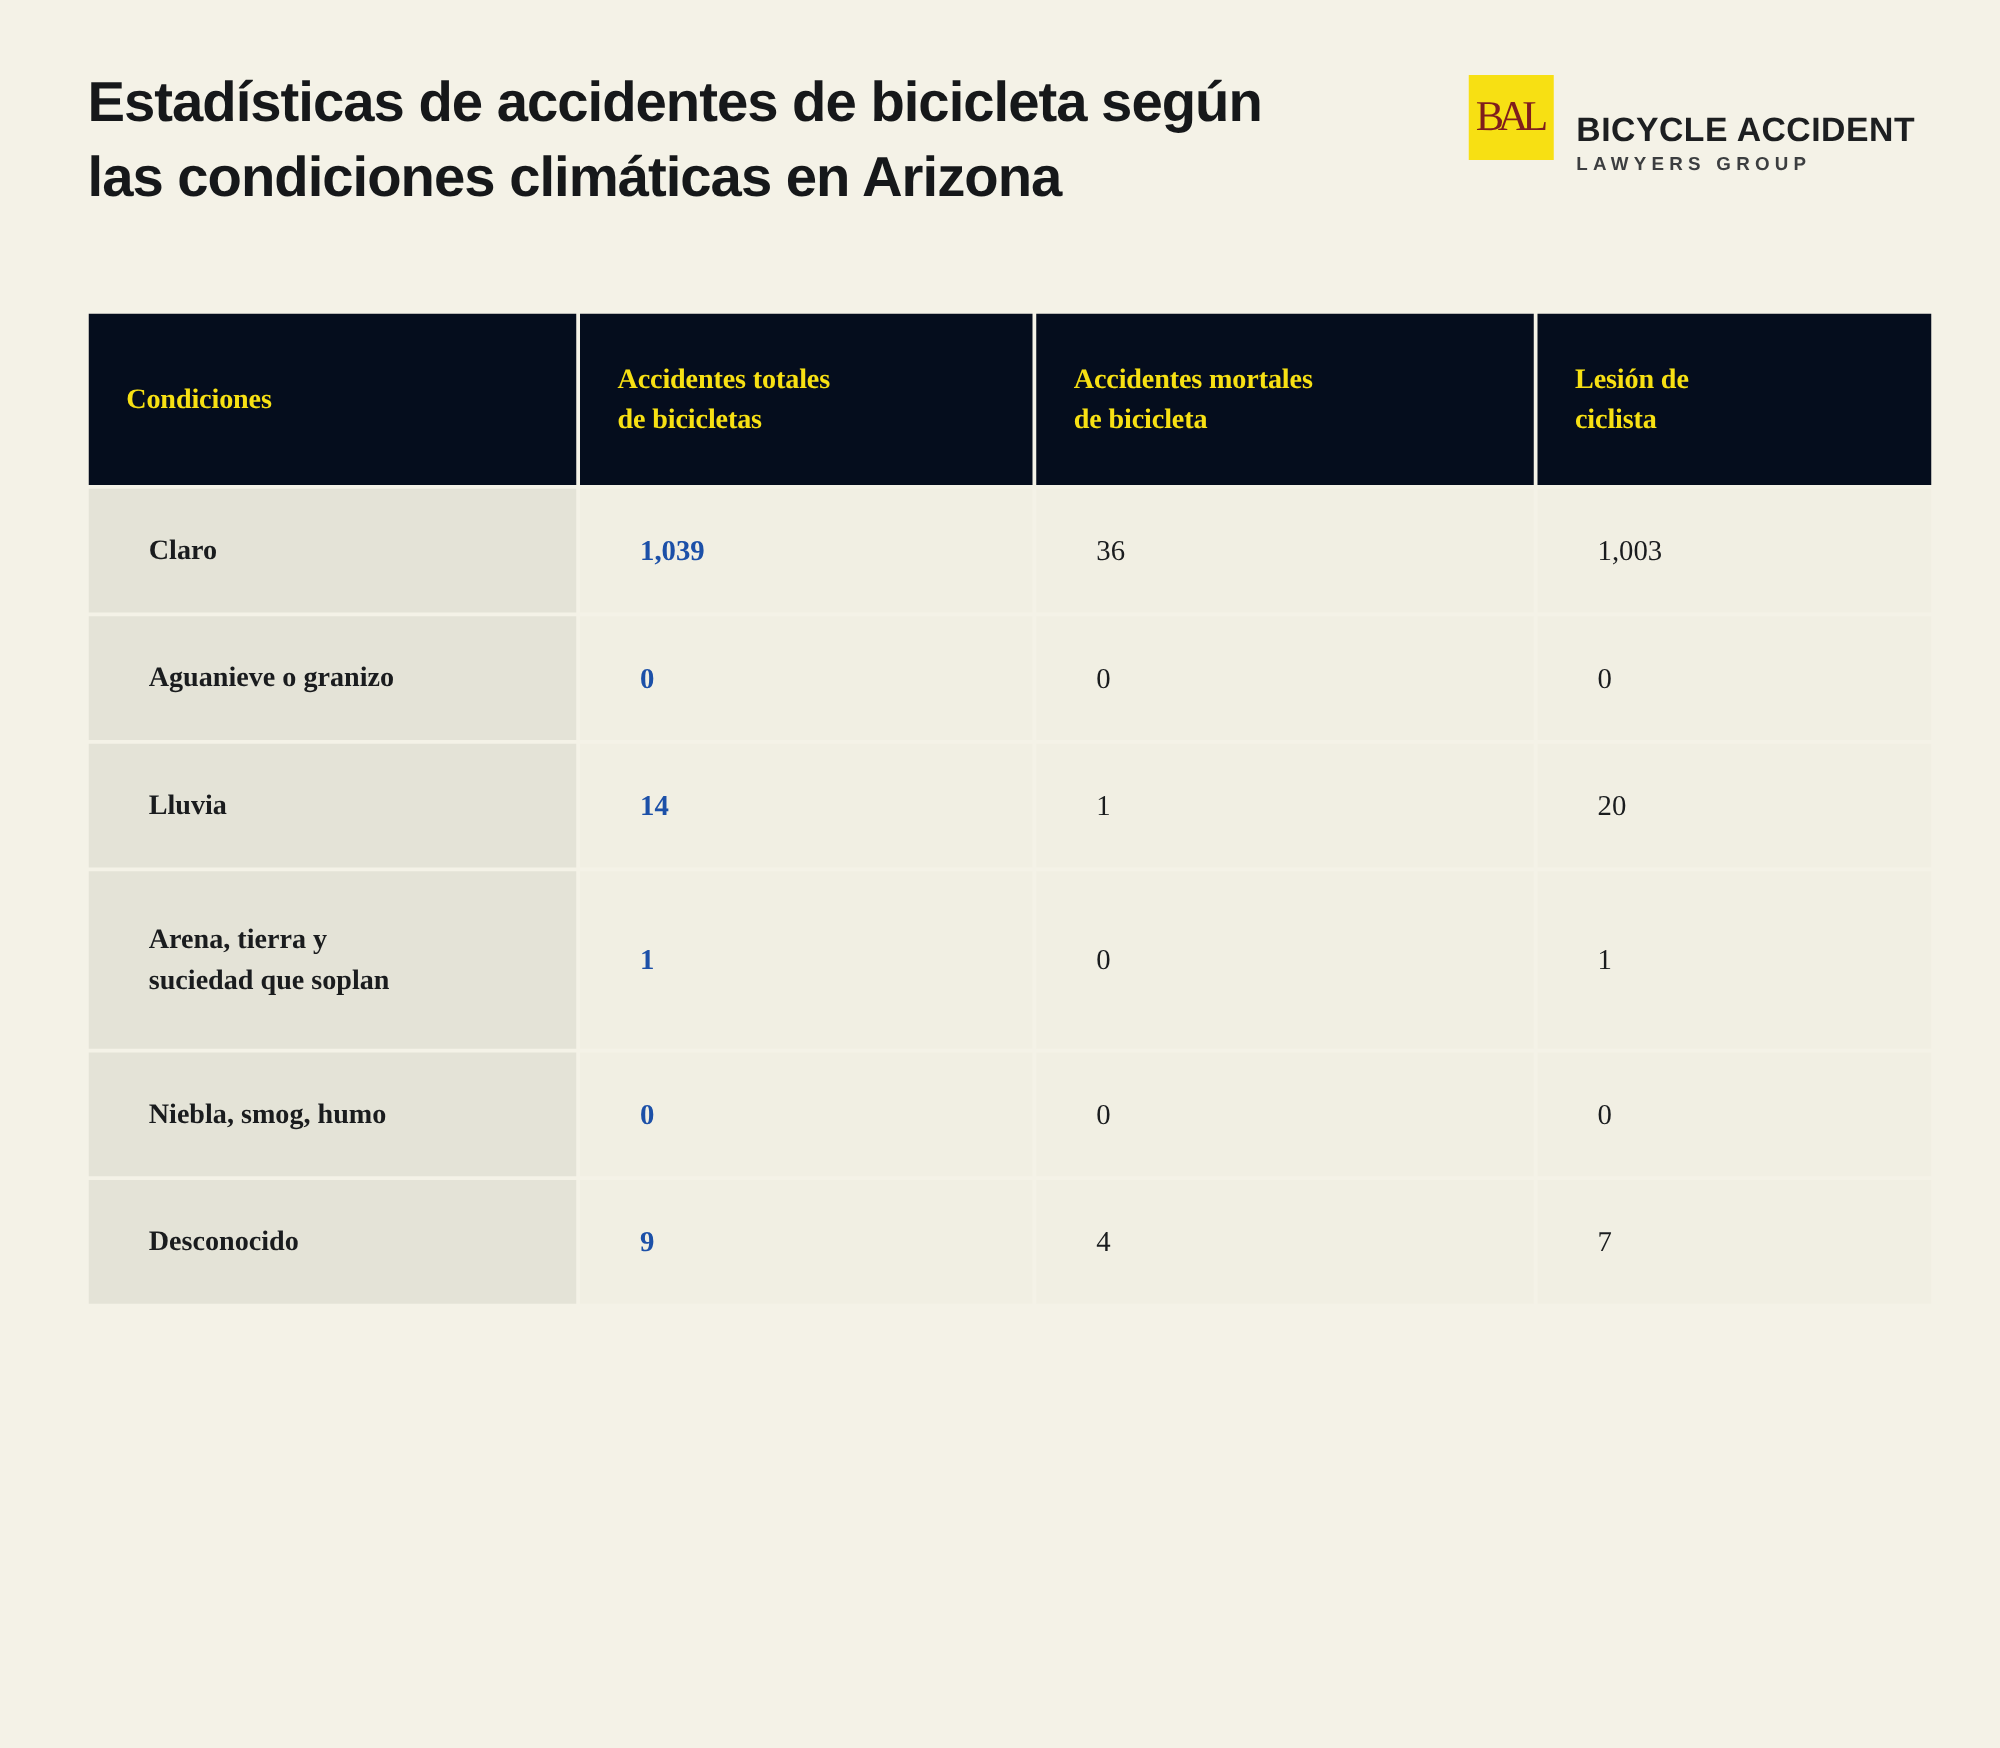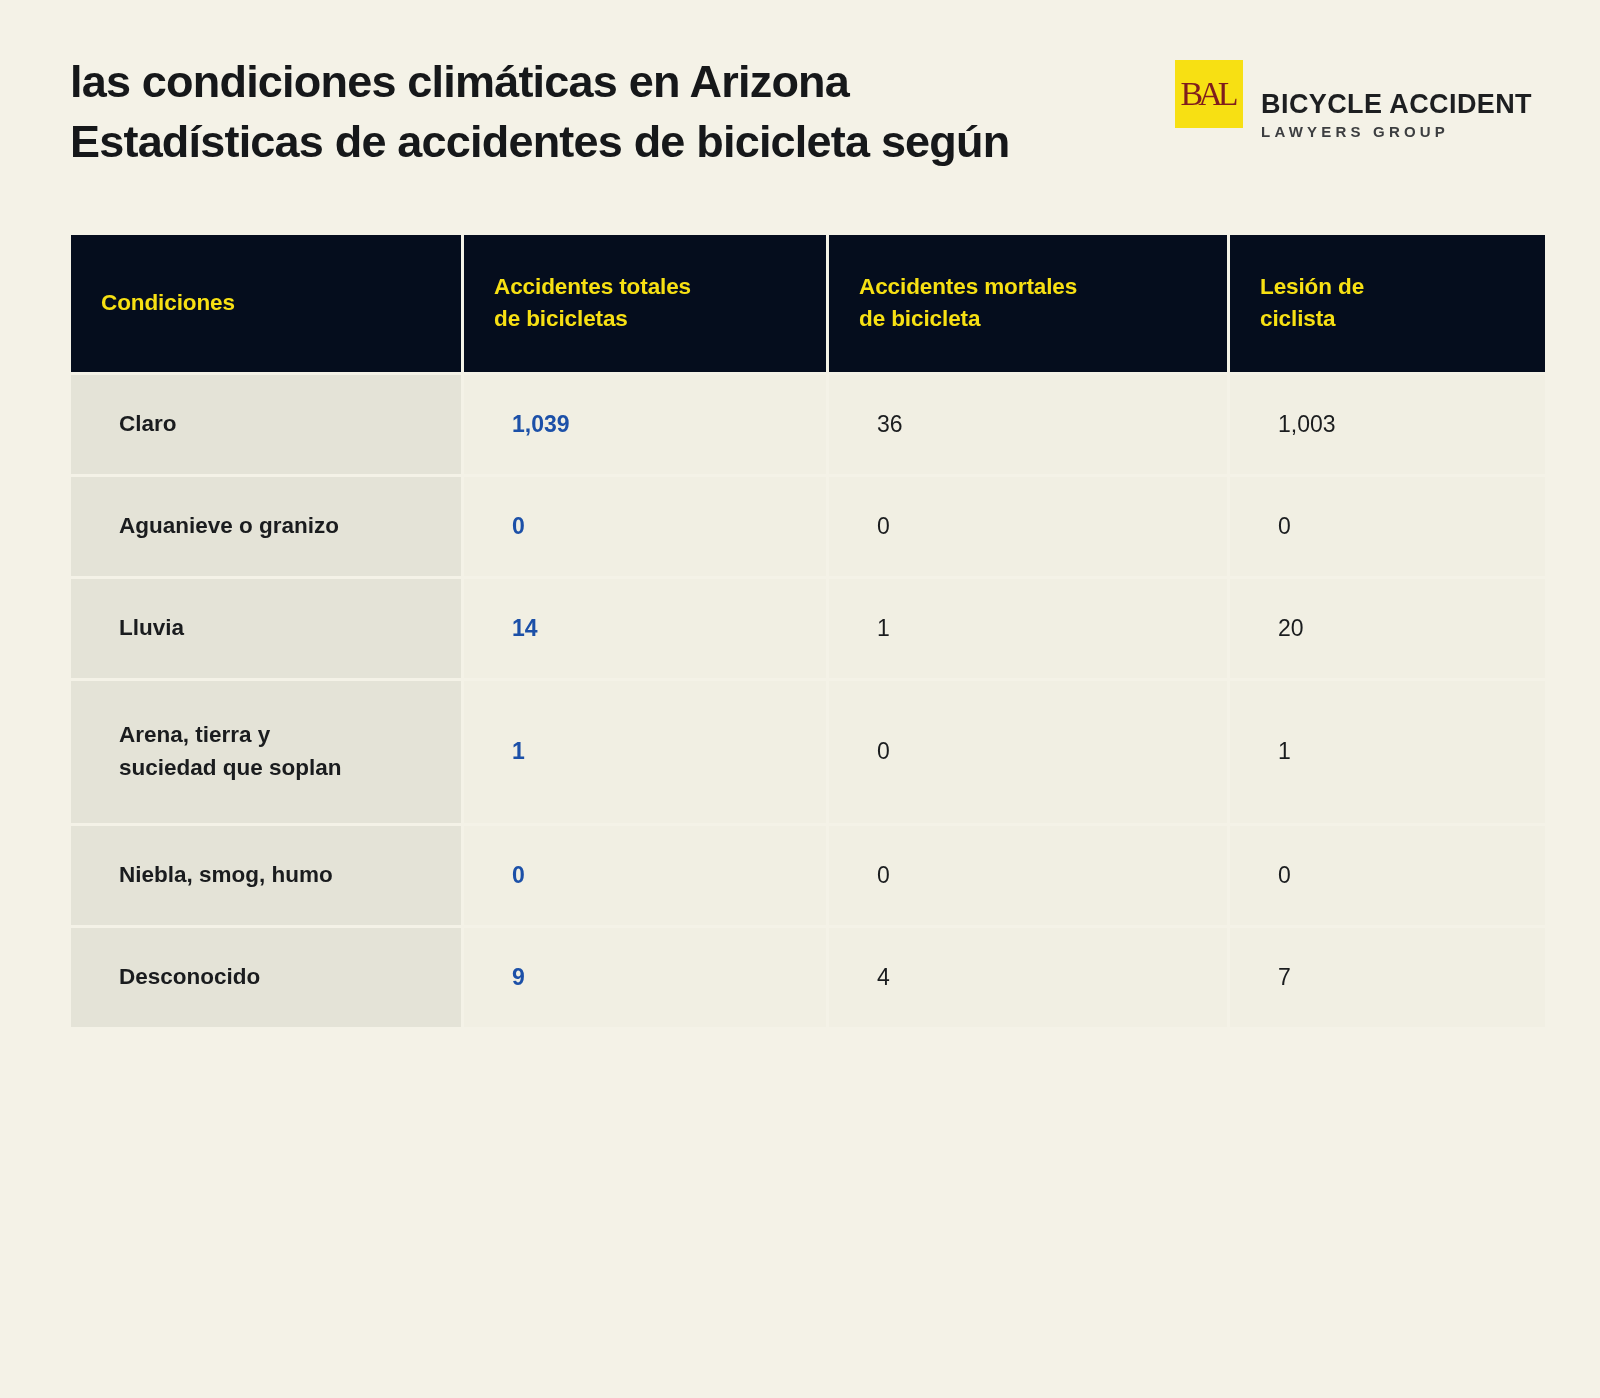--- a/index.html
+++ b/index.html
@@ -83,25 +83,26 @@
     letter-spacing: 4.2px;
     color: #3c3e40;
     margin-top: 4px;
     white-space: nowrap;
   }
 
   
   .table {
     position: absolute;
     left: 68px;
-    top: 232px;
+    top: 248px;
     width: 1465px;
     border-collapse: separate;
     border-spacing: 3px;
     table-layout: fixed;
+    font-family: Liberation Serif, serif;
   }
 
   .table col.c1 { width: 390px; }
   .table col.c2 { width: 362px; }
   .table col.c3 { width: 398px; }
   .table col.c4 { width: 315px; }
 
   .table thead th {
     background: #050d1d;
     color: #f7e013;
@@ -142,22 +143,22 @@
   .table tbody tr.tall td { height: 142px; }
 </style>
 </head>
 <body>
 
 <div class="page">
 
   <div class="header">
 
     <h1 class="title">
+      <span class="line">Estadísticas de accidentes de bicicleta según</span>
       <span class="line">las condiciones climáticas en Arizona</span>
-      <span class="line">Estadísticas de accidentes de bicicleta según</span>
     </h1>
 
     <div class="brand">
       <div class="brand-mark">
         <span class="mono">BAL</span>
       </div>
       <div class="brand-text">
         <div class="brand-name">BICYCLE ACCIDENT</div>
         <div class="brand-sub">LAWYERS GROUP</div>
       </div>

